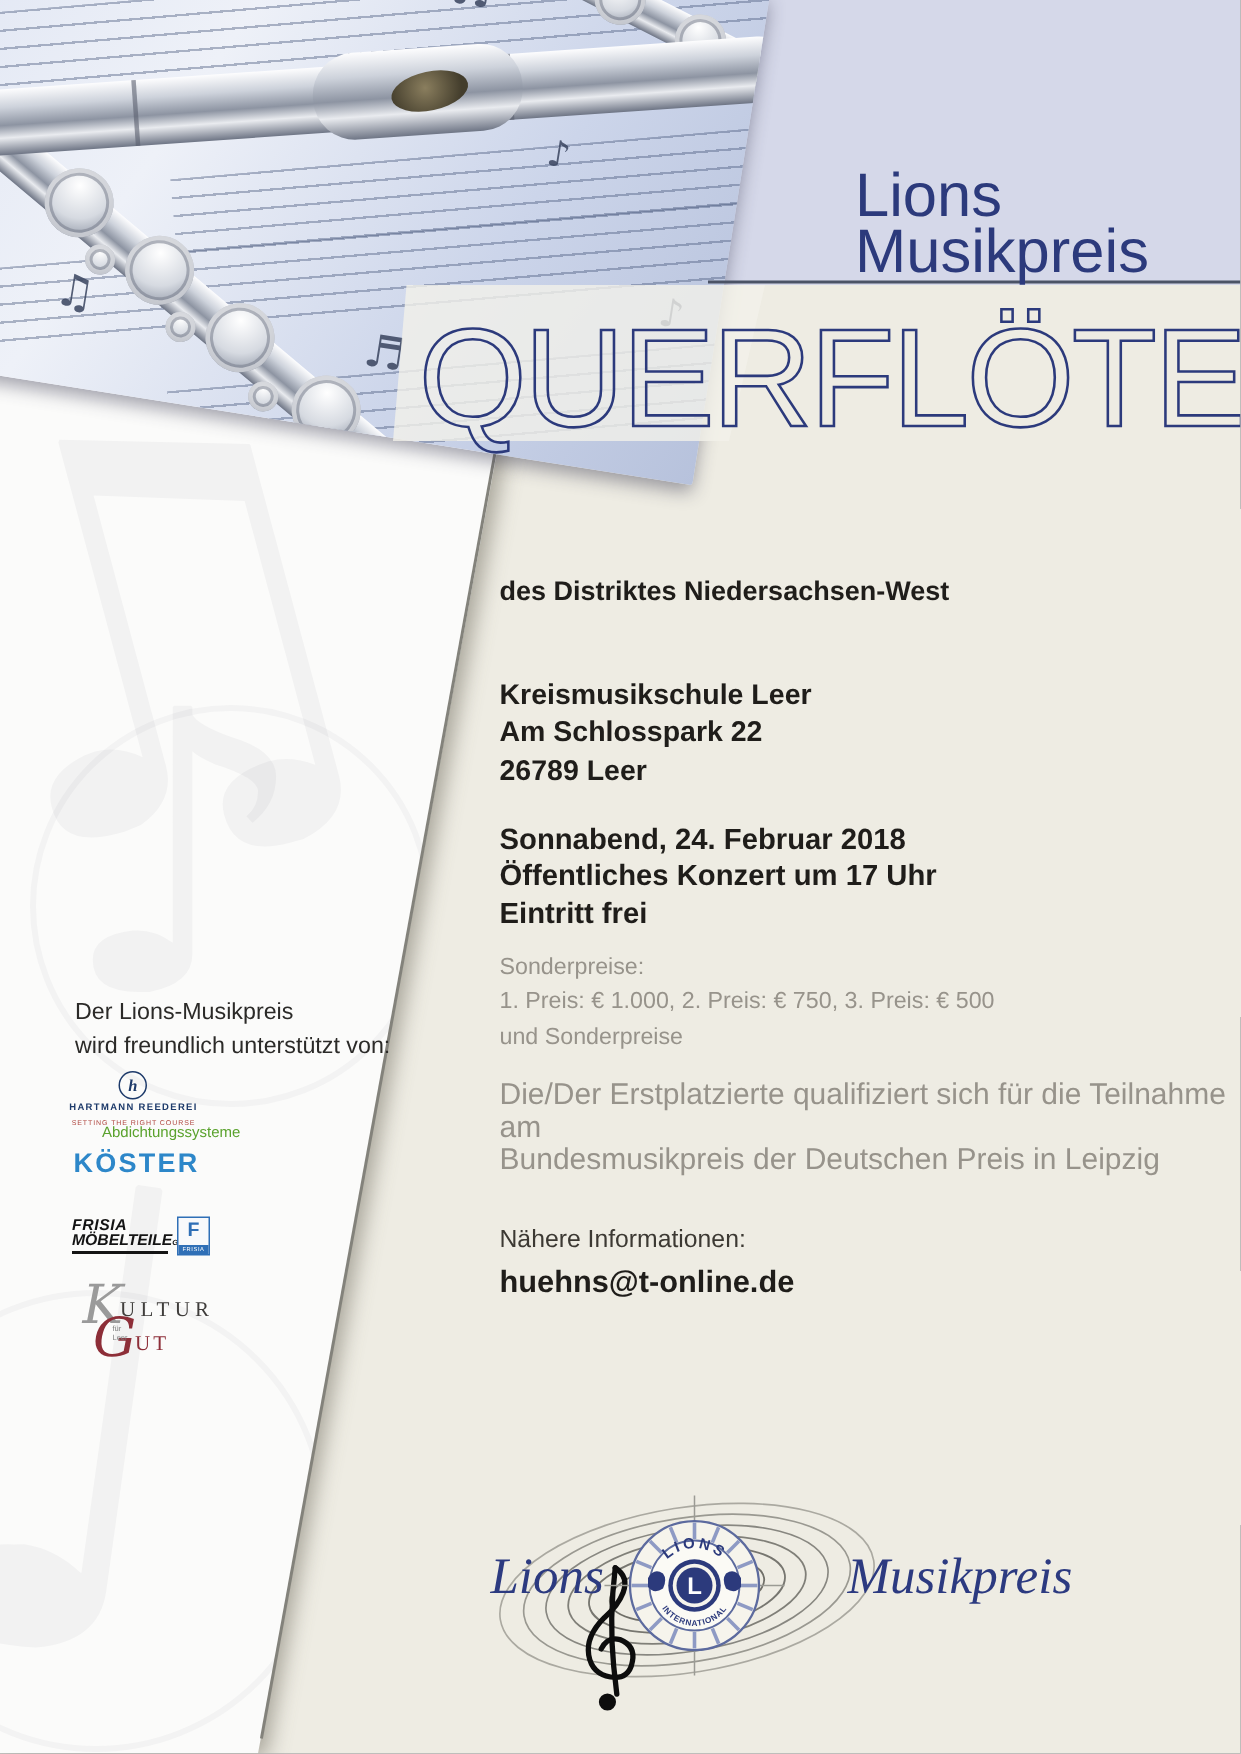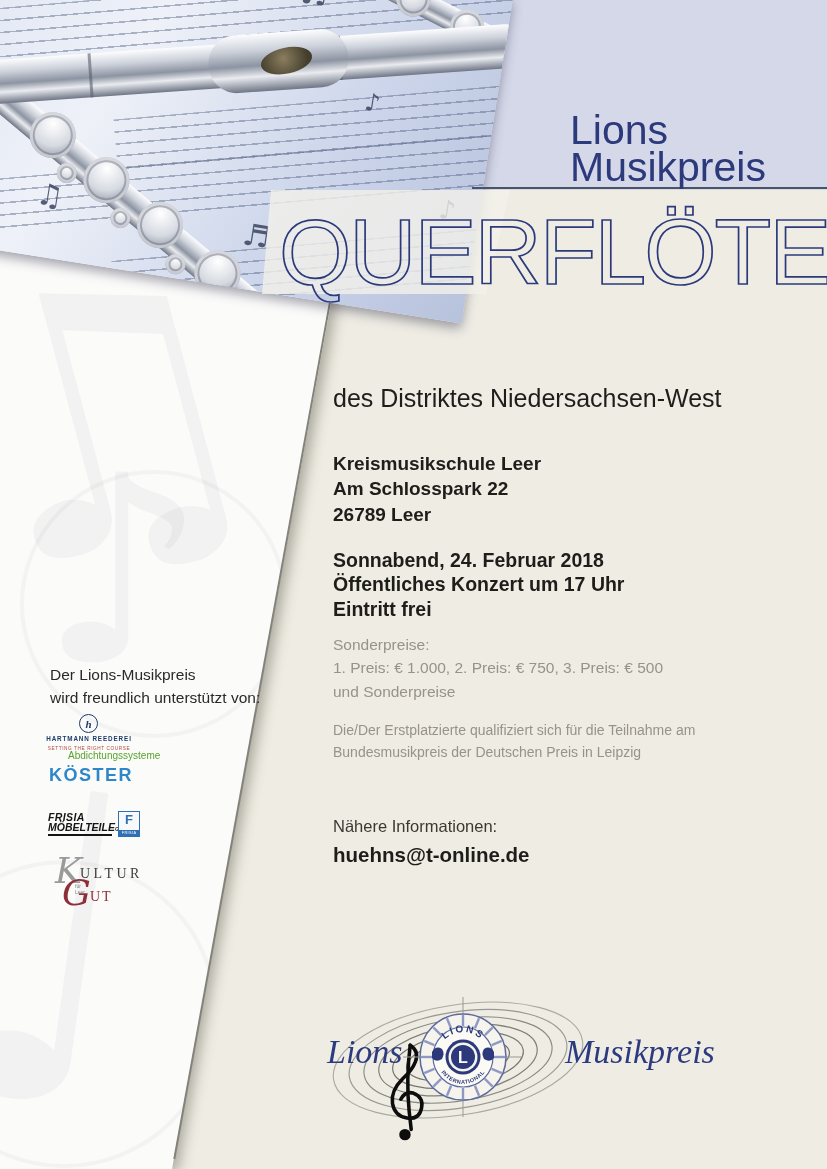--- a/index.html
+++ b/index.html
@@ -44,25 +44,25 @@
   .z{z-index:10;}
   #title-24{position:absolute;left:474px;top:104px;font-size:95px;line-height:1;color:#2c3a7c;letter-spacing:-2px;}
   #brand-lines{position:absolute;left:570px;top:112px;font-size:41px;line-height:37px;color:#2c3a7c;}
   #instrument{position:absolute;left:279px;top:206px;font-size:93px;line-height:1;letter-spacing:-2px;
          color:#2c3a7c;white-space:nowrap;}
   @supports (-webkit-text-stroke:1px black){
     #instrument{color:transparent;-webkit-text-stroke:1.7px #2c3a7c;}
   }
   
   .cream-text{position:absolute;left:333px;color:#1f1d1a;}
-  #district{top:384px;font-size:25px;font-weight:normal;}
+  #district{top:384px;font-size:18px;font-weight:bold;}
   #venue{top:451px;font-size:19px;font-weight:bold;line-height:25.3px;}
   #event{top:548px;font-size:19.5px;font-weight:bold;line-height:24.3px;}
   #prizes{top:633px;font-size:15.5px;line-height:23.3px;color:#97938b;}
-  #qualification{top:720px;font-size:14px;line-height:21.7px;color:#97938b;}
+  #qualification{top:720px;font-size:20px;line-height:21.7px;color:#97938b;}
   #info-label{top:817px;font-size:16.5px;color:#3c3933;}
   #email{top:843px;font-size:20.5px;font-weight:bold;}
   #website-line{top:874px;font-size:16px;color:#3c3933;line-height:23px;}
   #website-line b{font-size:20.5px;color:#1f1d1a;}
   
   #sponsor-intro{position:absolute;left:50px;top:664px;font-size:15.5px;line-height:22.7px;color:#2b2a28;}
   #hartmann-emblem{position:absolute;left:79px;top:714px;width:17px;height:17px;border:1.2px solid #1d3a6a;
          border-radius:50%;color:#1d3a6a;font:bold italic 11px "Liberation Serif",serif;
          display:flex;align-items:center;justify-content:center;}
   #hartmann-name{position:absolute;left:46px;top:735px;width:86px;text-align:center;font-size:6.3px;

